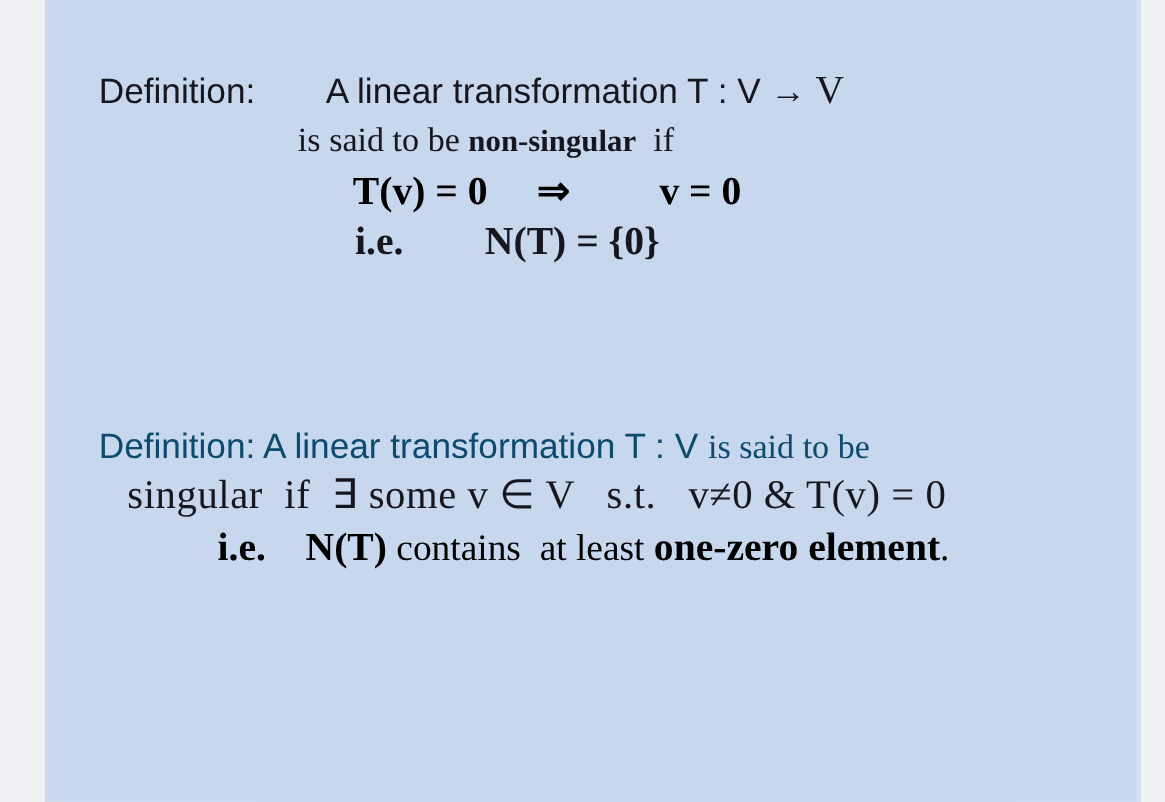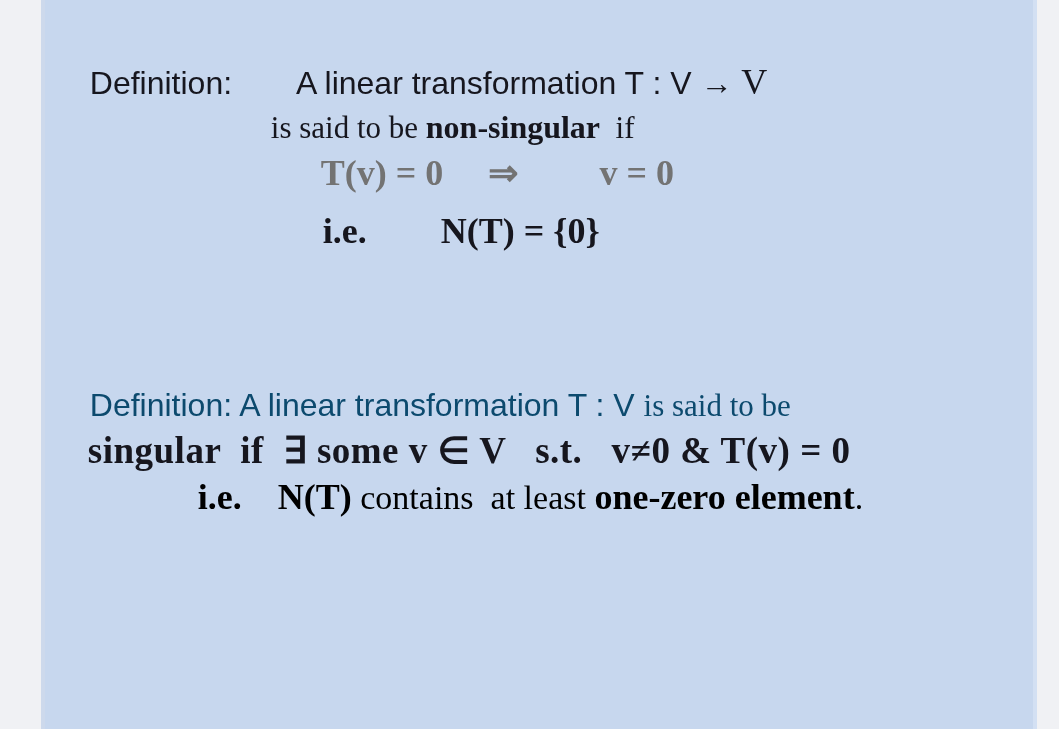--- a/index.html
+++ b/index.html
@@ -43,30 +43,30 @@
     background: #d3e0f3;
   }
   .line {
     position: absolute;
     white-space: pre;
     color: #16161e;
     line-height: 1.15;
   }
   .sans  { font-family: "Liberation Sans", sans-serif; font-size: 32px; font-weight: 400; }
   .serif { font-family: "Liberation Serif", serif;     font-size: 31px; font-weight: 400; }
-  .serif-bold { font-family: "Liberation Serif", serif; font-size: 32px; font-weight: 700; }
+  .serif-bold { font-family: "Liberation Serif", serif; font-size: 28px; font-weight: 700; }
   .math  { font-family: "Liberation Serif", serif; font-size: 36px; font-weight: 700; }
-  .math-lg { font-family: "Liberation Serif", serif; font-size: 37px; font-weight: 700; letter-spacing: 0.5px; }
+  .math-lg { font-family: "Liberation Serif", serif; font-size: 37px; font-weight: 400; letter-spacing: 0.5px; margin-left: 28px; }
 
   
   #d1-line1 { left: 72px;  top: 44px;  }
   #d1-line1 .gap { display: inline-block; width: 64px; }
   #d1-line2 { left: 253px; top: 91px;  }
   #d1-line3 { left: 303px; top: 135px; }
-  #d1-line4 { left: 305px; top: 193px; }
+  #d1-line4 { left: 305px; top: 181px; }
   #d1-line4 .gap { display: inline-block; width: 74px; }
 
   #d2-line1 { left: 72px;  top: 369px; }
   #d2-line2 { left: 70px;  top: 412px; }
   #d2-line3 { left: 180px; top: 459px; }
   #d2-line3 .gap { display: inline-block; width: 36px; }
 </style>
 </head>
 <body>
 
@@ -77,21 +77,21 @@
   </div>
 
   <div class="line" id="d1-line1" style="color: rgb(22, 22, 30);">
     <span class="sans">Definition:</span><span class="gap"></span><span class="sans">A linear transformation T : V → </span><span class="serif" style="font-size:36px;">V</span>
   </div>
 
   <div class="line" id="d1-line2" style="color: rgb(22, 22, 30);">
     <span class="serif">is said to be </span><span class="serif-bold">non-singular</span><span class="serif">  if</span>
   </div>
 
-  <div class="line" id="d1-line3" style="color: #737373;">
+  <div class="line" id="d1-line3" style="color: #000000;">
     <span class="math">T(v) = 0     ⇒         v = 0</span>
   </div>
 
   <div class="line" id="d1-line4" style="color: rgb(22, 22, 30);">
     <span class="math">i.e.</span><span class="gap"></span><span class="math">N(T) = {0}</span>
   </div>
 
   <div class="line" id="d2-line1" style="color: #0c4a6e;">
     <span class="sans">Definition: A linear transformation T : V </span><span class="serif">is said to be</span>
   </div>

